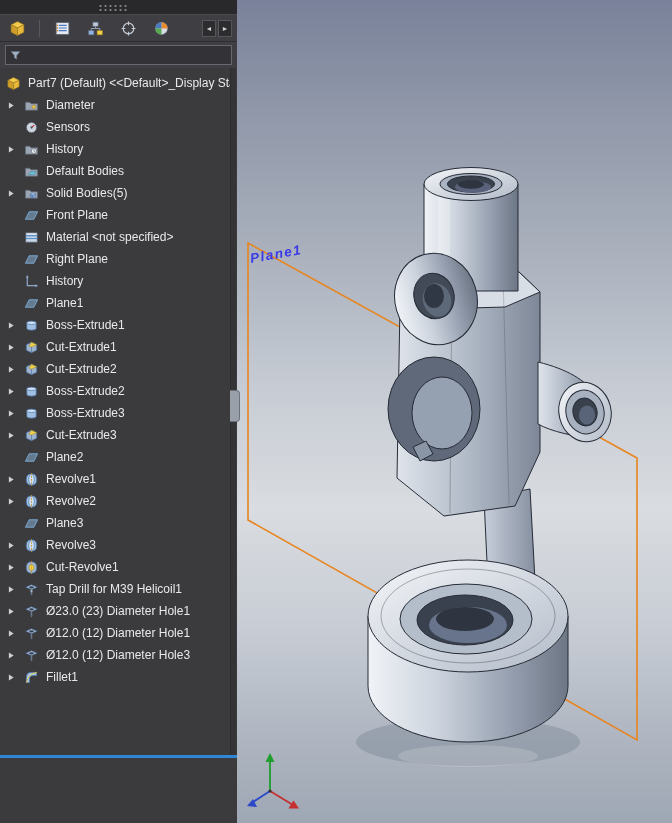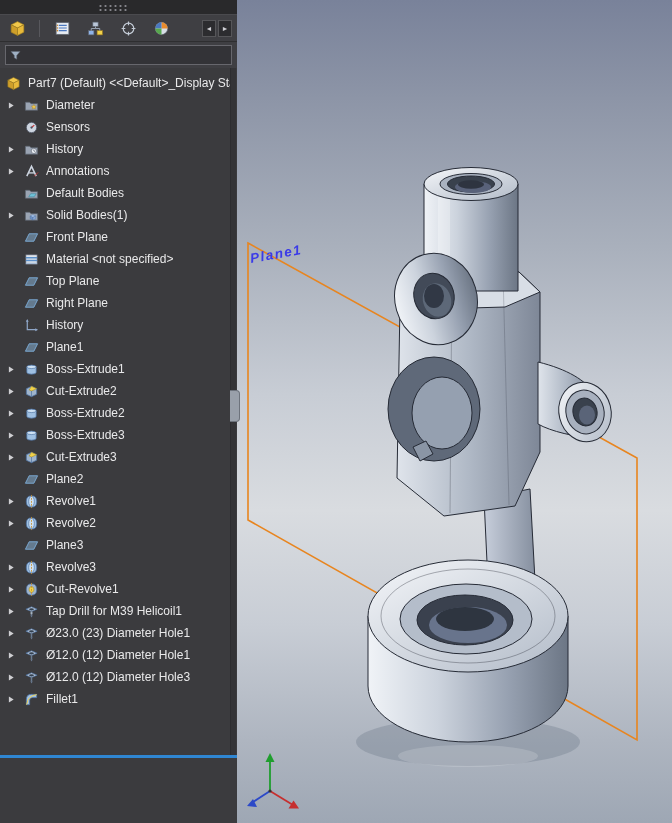--- a/index.html
+++ b/index.html
@@ -168,35 +168,20 @@
           <span class="ticon">
             <svg viewBox="0 0 16 16">
               <path d="M1.5 4.5 L6 4.5 L7.5 6 L14.5 6 L14.5 13 L1.5 13 Z" fill="#9aa4b3" stroke="#5a616d" stroke-width="0.7"></path>
               <circle cx="10.5" cy="9.5" r="2.8" fill="#e8ecf2" stroke="#4a5260" stroke-width="0.6"></circle>
               <path d="M10.5 8 V9.5 L11.8 10.2" stroke="#4a5260" stroke-width="0.7" fill="none"></path>
             </svg>
           </span>
           <span class="lbl">History</span>
         </div>
         <div class="row">
-          <span class="arrow">
-            <svg viewBox="0 0 8 8" width="7" height="7">
-              <polygon points="1,0.5 6.5,4 1,7.5" fill="#cfcfd2"></polygon>
-            </svg>
-          </span>
-          <span class="ticon">
-            <svg viewBox="0 0 16 16">
-              <path d="M3 13 L8 2.5 L13 13" fill="none" stroke="#cdd5e0" stroke-width="1.6"></path>
-              <path d="M5 9.5 H11" stroke="#cdd5e0" stroke-width="1.4"></path>
-              <path d="M11 13 L15 9" stroke="#c33333" stroke-width="1"></path>
-            </svg>
-          </span>
-          <span class="lbl">Annotations</span>
-        </div>
-        <div class="row">
           <span class="arrow"></span>
           <span class="ticon">
             <svg viewBox="0 0 16 16">
               <path d="M1.5 4.5 L6 4.5 L7.5 6 L14.5 6 L14.5 13 L1.5 13 Z" fill="#9aa4b3" stroke="#5a616d" stroke-width="0.7"></path>
               <polygon points="5,11.5 7.2,8.2 13,8.2 10.8,11.5" fill="#6fc2d8" stroke="#2e7f96" stroke-width="0.5"></polygon>
             </svg>
           </span>
           <span class="lbl">Default Bodies</span>
         </div>
         <div class="row">
@@ -206,21 +191,21 @@
             </svg>
           </span>
           <span class="ticon">
             <svg viewBox="0 0 16 16">
               <path d="M1.5 4.5 L6 4.5 L7.5 6 L14.5 6 L14.5 13 L1.5 13 Z" fill="#9aa4b3" stroke="#5a616d" stroke-width="0.7"></path>
               <polygon points="9.5,7.2 12.5,8.6 9.5,10 6.5,8.6" fill="#a9c6ee" stroke="#4a6fa0" stroke-width="0.4"></polygon>
               <polygon points="6.5,8.6 9.5,10 9.5,12.8 6.5,11.4" fill="#6e93c6" stroke="#4a6fa0" stroke-width="0.4"></polygon>
               <polygon points="12.5,8.6 9.5,10 9.5,12.8 12.5,11.4" fill="#89a9d8" stroke="#4a6fa0" stroke-width="0.4"></polygon>
             </svg>
           </span>
-          <span class="lbl">Solid Bodies(1)</span>
+          <span class="lbl">Solid Bodies(5)</span>
         </div>
         <div class="row">
           <span class="arrow"></span>
           <span class="ticon">
             <svg viewBox="0 0 16 16">
               <polygon points="1.5,12 5.5,4 14.5,4 10.5,12" fill="rgba(150,200,240,0.45)" stroke="#7fb2e0" stroke-width="0.9"></polygon>
             </svg>
           </span>
           <span class="lbl">Front Plane</span>
         </div>
@@ -235,29 +220,20 @@
           </span>
           <span class="lbl">Material &lt;not specified&gt;</span>
         </div>
         <div class="row">
           <span class="arrow"></span>
           <span class="ticon">
             <svg viewBox="0 0 16 16">
               <polygon points="1.5,12 5.5,4 14.5,4 10.5,12" fill="rgba(150,200,240,0.45)" stroke="#7fb2e0" stroke-width="0.9"></polygon>
             </svg>
           </span>
-          <span class="lbl">Top Plane</span>
-        </div>
-        <div class="row">
-          <span class="arrow"></span>
-          <span class="ticon">
-            <svg viewBox="0 0 16 16">
-              <polygon points="1.5,12 5.5,4 14.5,4 10.5,12" fill="rgba(150,200,240,0.45)" stroke="#7fb2e0" stroke-width="0.9"></polygon>
-            </svg>
-          </span>
           <span class="lbl">Right Plane</span>
         </div>
         <div class="row">
           <span class="arrow"></span>
           <span class="ticon">
             <svg viewBox="0 0 16 16">
               <path d="M3.5 2.5 V12.5 H13.5" fill="none" stroke="#8fa6c8" stroke-width="1.3"></path>
               <polygon points="3.5,1 2,4 5,4" fill="#8fa6c8"></polygon>
               <polygon points="15,12.5 12,11 12,14" fill="#8fa6c8"></polygon>
             </svg>
@@ -279,20 +255,35 @@
               <polygon points="1,0.5 6.5,4 1,7.5" fill="#cfcfd2"></polygon>
             </svg>
           </span>
           <span class="ticon">
             <svg viewBox="0 0 16 16">
               <path d="M3 5.5 Q3 3.5 8 3.5 Q13 3.5 13 5.5 V11 Q13 13 8 13 Q3 13 3 11 Z" fill="#9fc0e2" stroke="#4a6fa0" stroke-width="0.8"></path>
               <ellipse cx="8" cy="5.2" rx="5" ry="1.8" fill="#cfe2f4" stroke="#4a6fa0" stroke-width="0.7"></ellipse>
             </svg>
           </span>
           <span class="lbl">Boss-Extrude1</span>
+        </div>
+        <div class="row">
+          <span class="arrow">
+            <svg viewBox="0 0 8 8" width="7" height="7">
+              <polygon points="1,0.5 6.5,4 1,7.5" fill="#cfcfd2"></polygon>
+            </svg>
+          </span>
+          <span class="ticon">
+            <svg viewBox="0 0 16 16">
+              <path d="M2.5 5 L8 2.5 L13.5 5 V11 L8 13.5 L2.5 11 Z" fill="#9fb4cc" stroke="#4a6fa0" stroke-width="0.8"></path>
+              <path d="M8 2.5 L13.5 5 L8 7.5 L5.5 6.3 Z" fill="#f2d24b" stroke="#a08a20" stroke-width="0.6"></path>
+              <path d="M8 7.5 V13.5" stroke="#4a6fa0" stroke-width="0.7"></path>
+            </svg>
+          </span>
+          <span class="lbl">Cut-Extrude1</span>
         </div>
         <div class="row">
           <span class="arrow">
             <svg viewBox="0 0 8 8" width="7" height="7">
               <polygon points="1,0.5 6.5,4 1,7.5" fill="#cfcfd2"></polygon>
             </svg>
           </span>
           <span class="ticon">
             <svg viewBox="0 0 16 16">
               <path d="M2.5 5 L8 2.5 L13.5 5 V11 L8 13.5 L2.5 11 Z" fill="#9fb4cc" stroke="#4a6fa0" stroke-width="0.8"></path>

